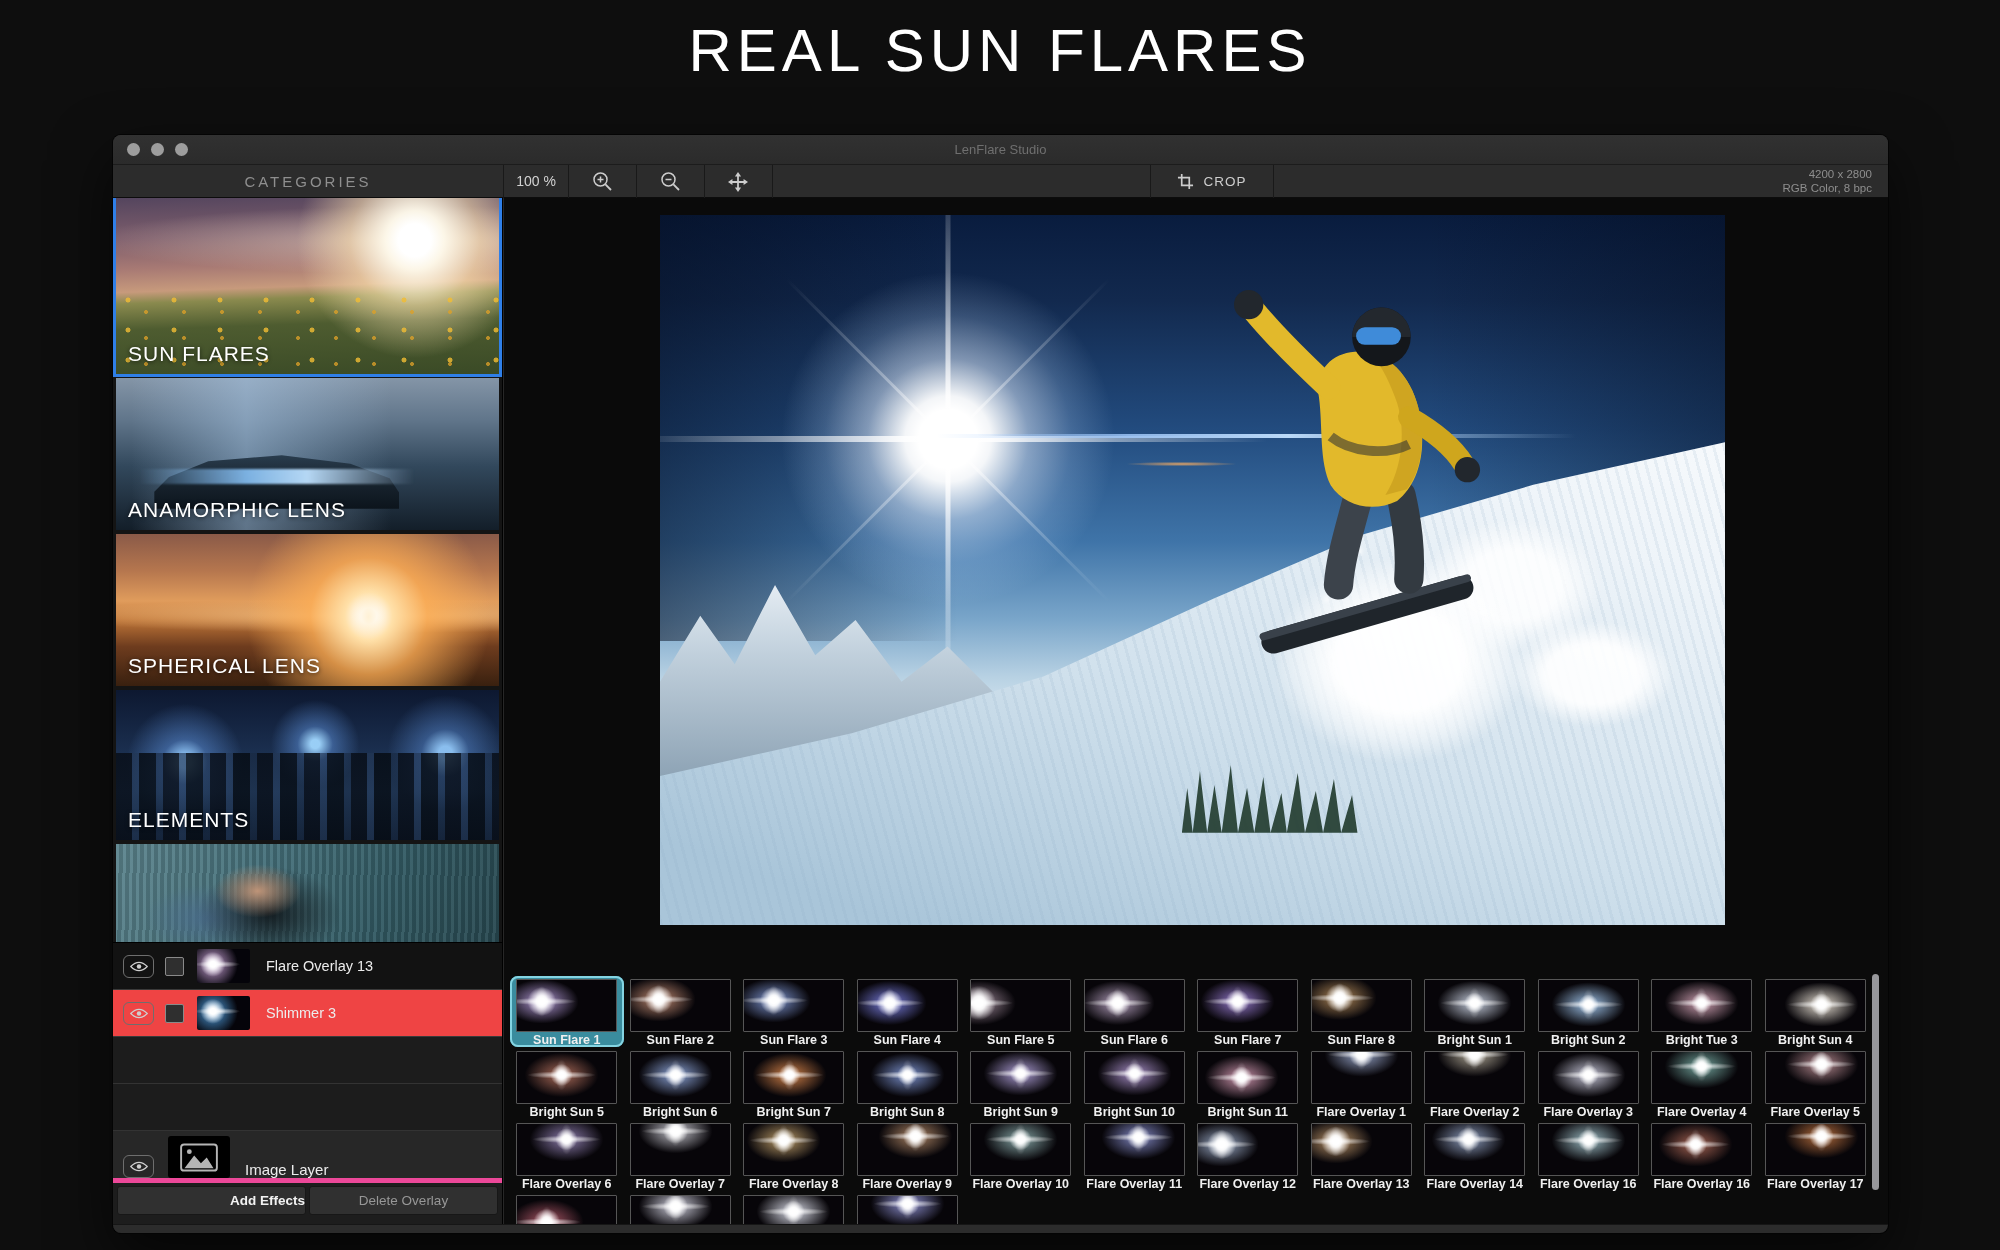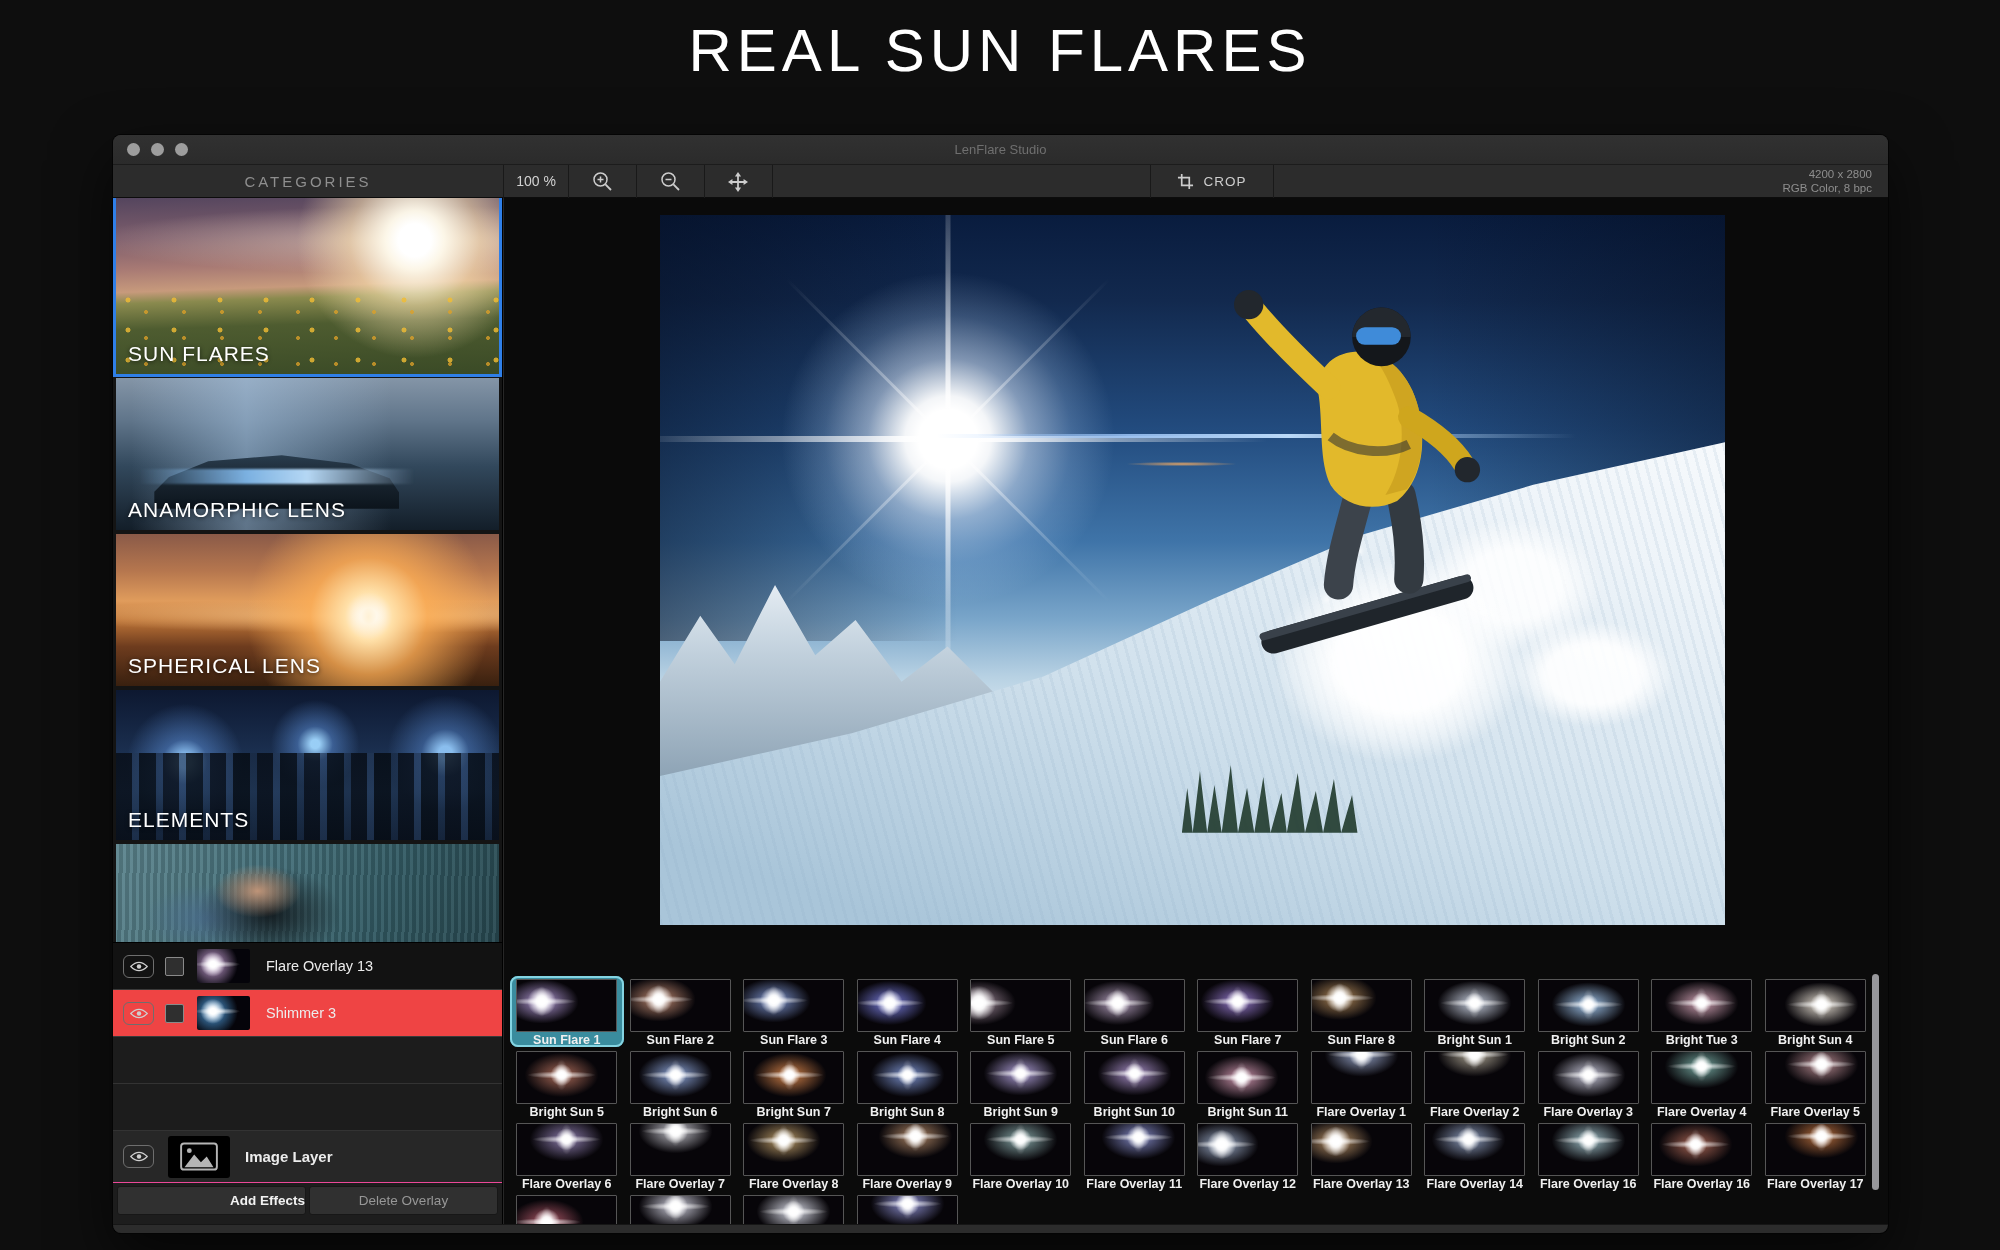--- a/index.html
+++ b/index.html
@@ -106,21 +106,21 @@
   .eye-btn { margin-left:10px; width:31px; height:23px; border:1px solid #6e6e6e; border-radius:6px;
     background:transparent; display:flex; align-items:center; justify-content:center; cursor:pointer; flex:none; }
   .chk { margin-left:11px; width:19px; height:19px; border:1px solid #8a8a8a; background:#2f2f2f;
     border-radius:2px; cursor:pointer; flex:none; }
   .fx-thumb { margin-left:13px; width:53px; height:34px; border-radius:2px; flex:none;
     background:
       radial-gradient(circle at 30% 45%, #ffffff 0 7%, rgba(255,255,255,.85) 12%, transparent 30%),
       radial-gradient(ellipse 62% 14% at 38% 45%, rgba(255,255,255,.8), transparent 70%),
       radial-gradient(circle at 30% 45%, var(--tint,#888) 0%, transparent 60%), #05040a; }
   .fx-name { margin-left:16px; color:#ececec; font-size:14.5px; }
-  .img-row { height:52px; display:flex; align-items:center; background:#272727; border-bottom:1px solid #ec4899; cursor:pointer;font-weight:bold; }
+  .img-row { height:52px; display:flex; align-items:flex-end; background:#272727; border-bottom:5px solid #ec4899; cursor:pointer; }
   .img-thumb { margin-left:14px; width:62px; height:42px; background:#000; border-radius:3px;
     display:flex; align-items:center; justify-content:center; flex:none; }
   .img-name { margin-left:15px; color:#ececec; font-size:15px; }
   .layer-buttons { display:flex; gap:3px; padding:3px 4px; }
   .layer-buttons button { flex:1; height:29px; background:#303030; border:1px solid #171717;
     border-radius:3px; font-size:13.5px; cursor:pointer; font-family:inherit; }
   .btn-add { color:#f2f2f2; font-weight:bold;text-align:right; }
   .btn-del { color:#979797; }
 
   

